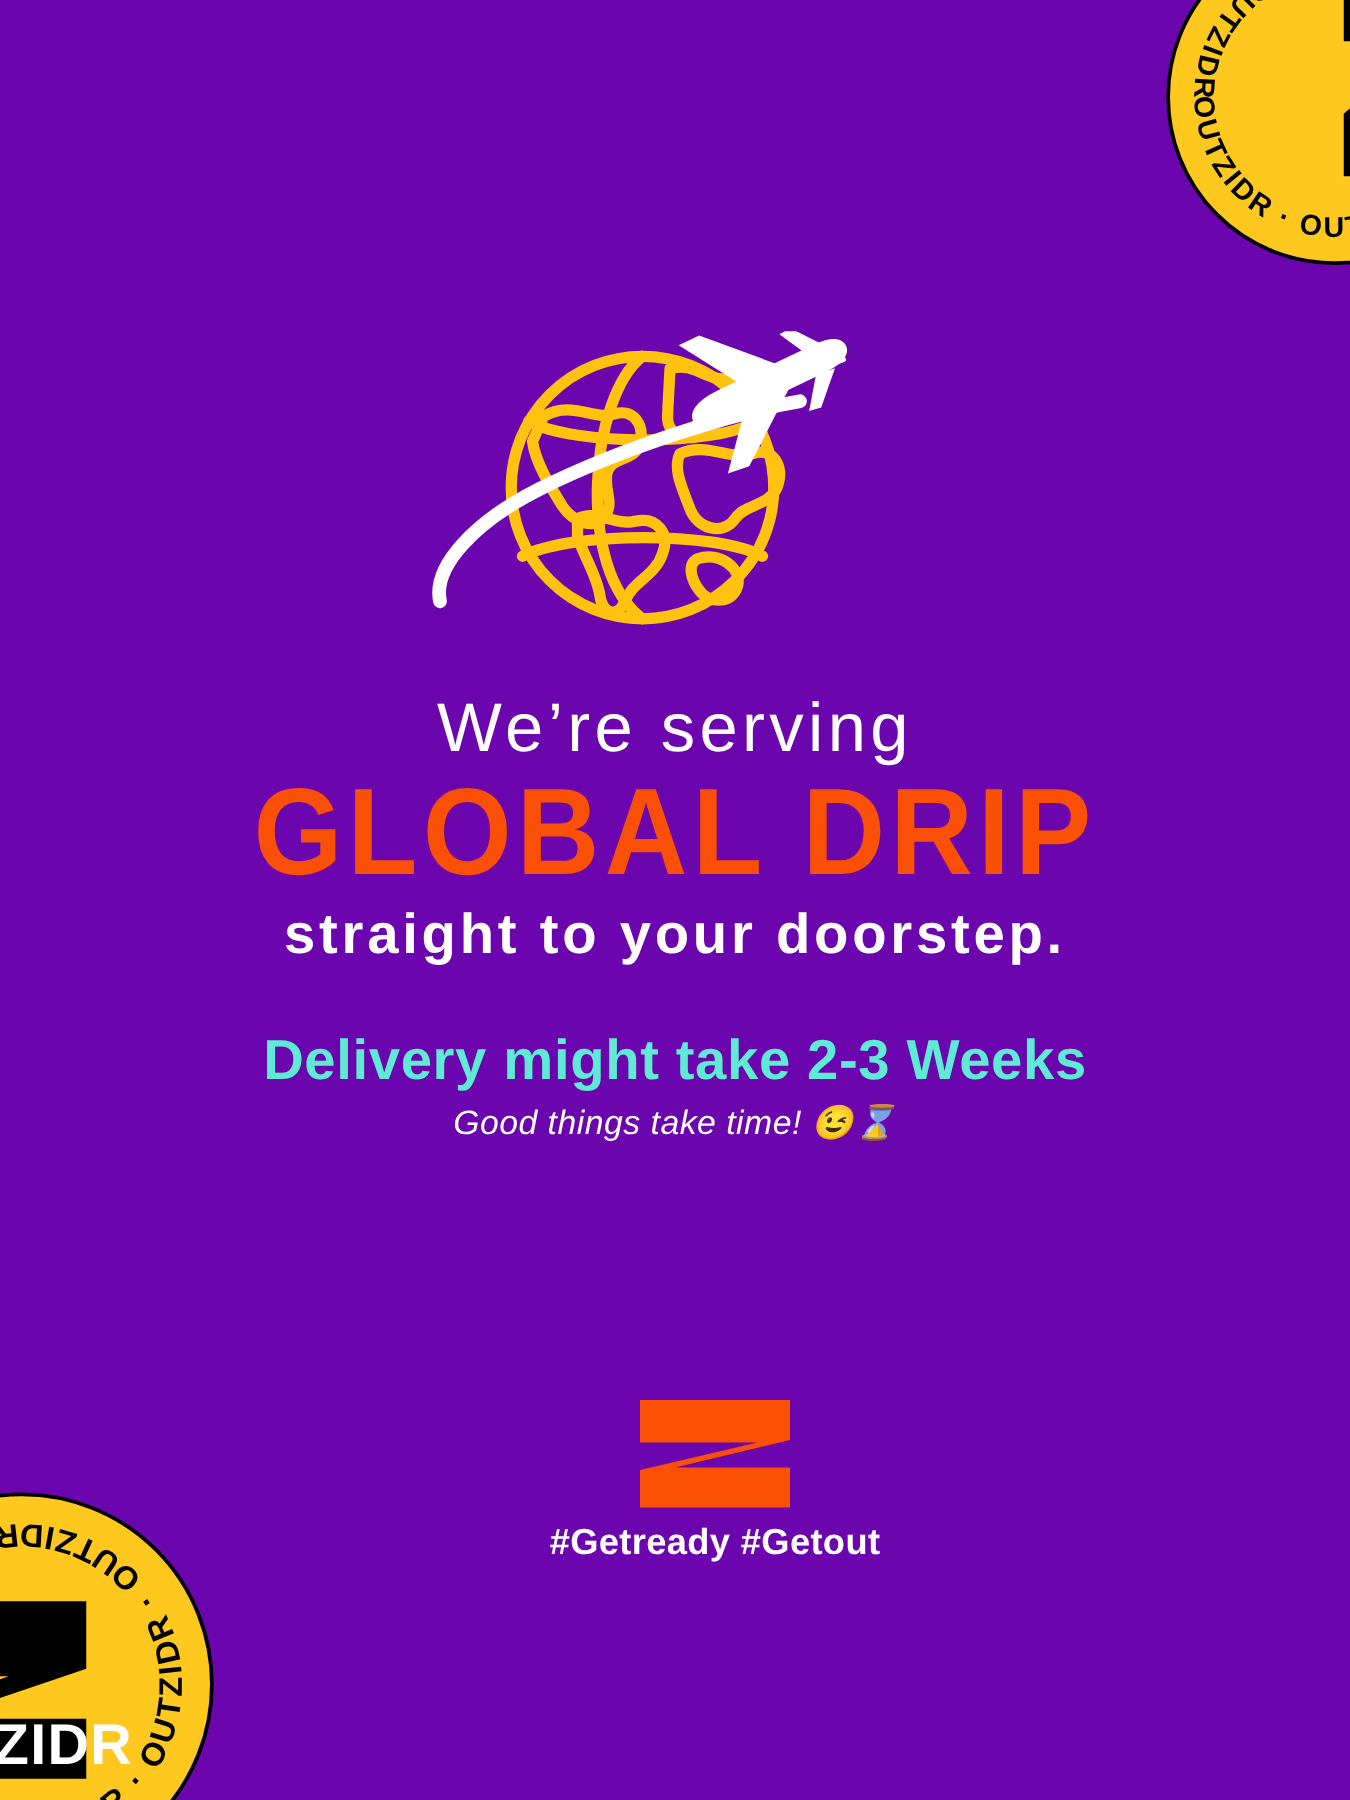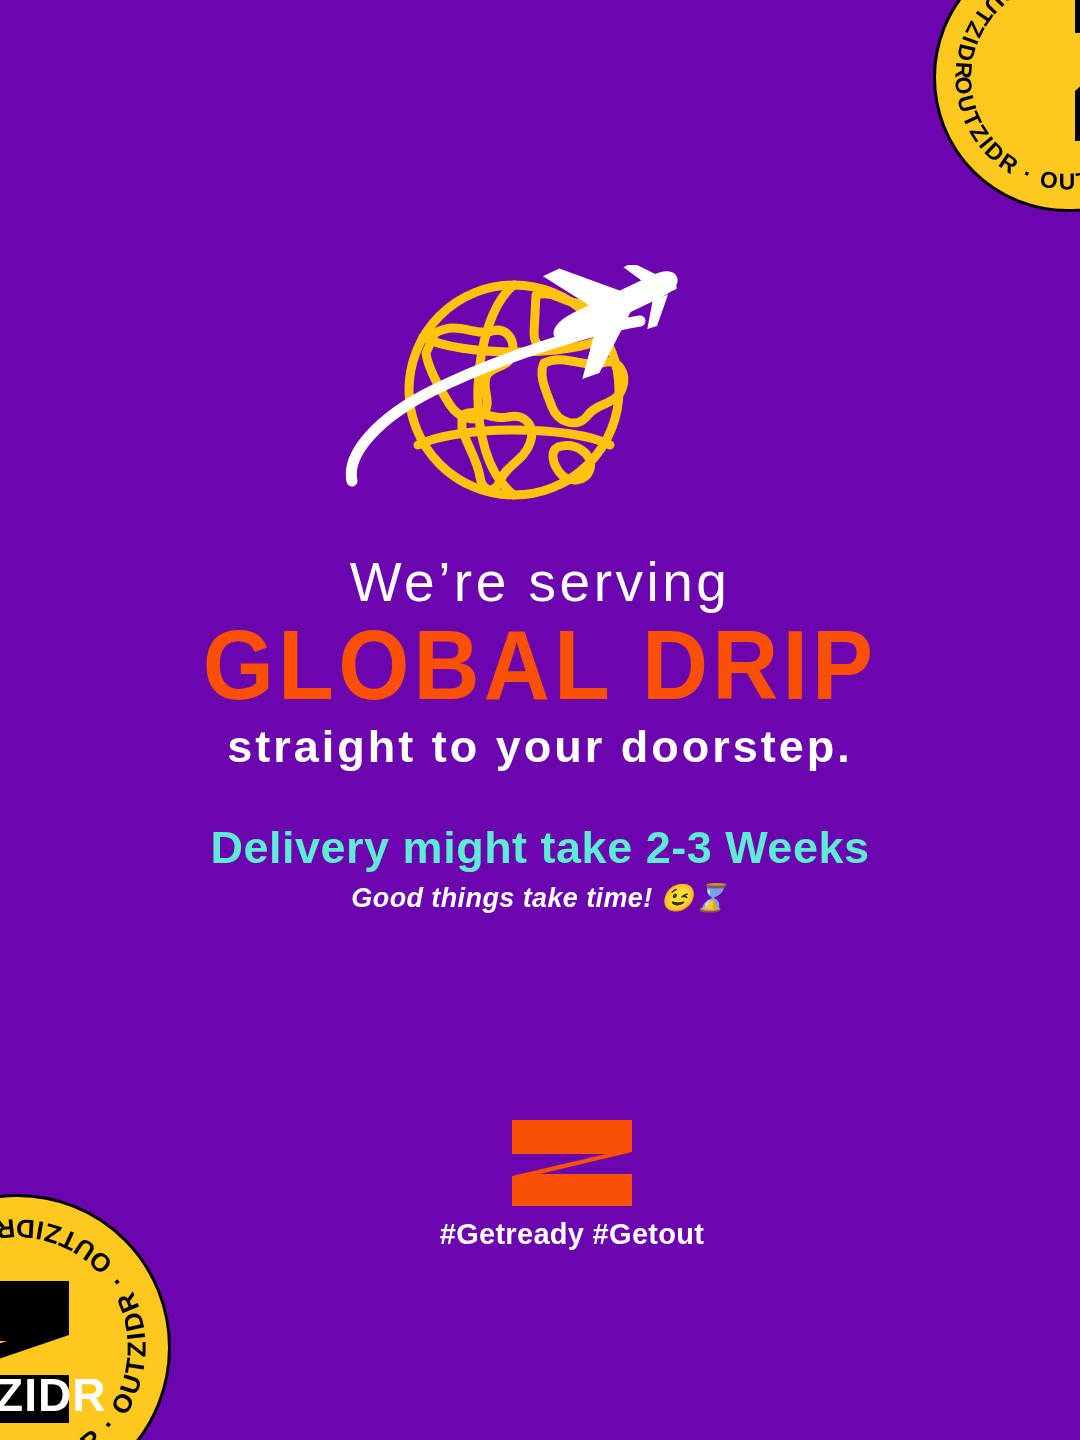--- a/index.html
+++ b/index.html
@@ -70,21 +70,21 @@
     color: #5eead4;
     font-size: 45px;
     font-weight: 700;
     letter-spacing: 0.5px;
     line-height: 1.15;
   }
   #delivery-subtext {
     top: 882px;
     color: #ffffff;
     font-size: 27px;
-    font-weight: 700;
+    font-weight: 400;
     font-style: italic;
     letter-spacing: 0.4px;
     line-height: 1.2;
   }
 
   
   #brand-lockup {
     position: absolute;
     left: 4px;
     top: 1118px;

